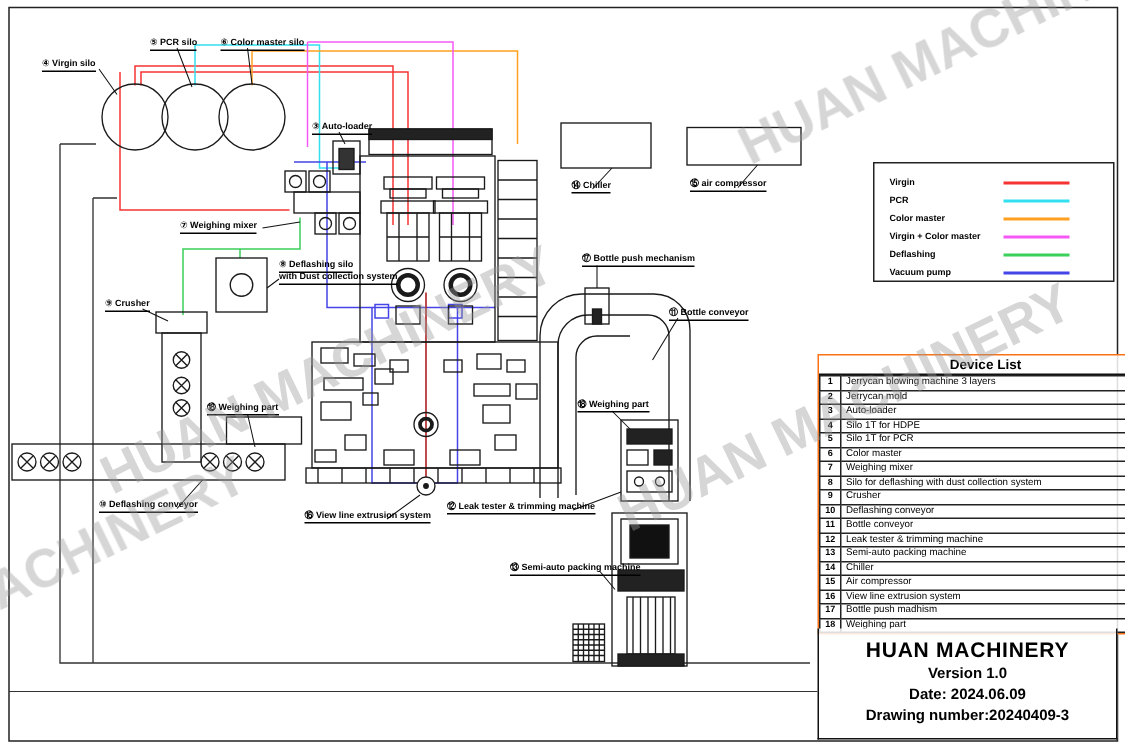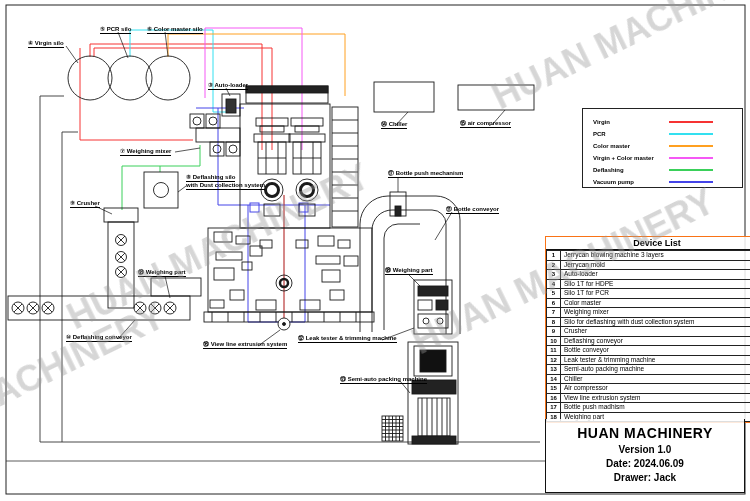--- a/index.html
+++ b/index.html
@@ -379,21 +379,21 @@
           <td class="nm">Weighing part</td>
         </tr>
     </tbody>
   </table>
 </div>
 
 <div class="title-block">
   <div class="tb-company">HUAN MACHINERY</div>
   <div class="tb-line">Version  1.0</div>
   <div class="tb-line">Date: 2024.06.09</div>
-  <div class="tb-line">Drawer:  Jack</div>
+  <div class="tb-line">Drawing number:20240409-3</div>
 </div>
 
 <svg id="wm-svg" width="750" height="501" viewBox="0 0 750 501">
   <g fill="#9a9a9a" opacity="0.4" font-family="Liberation Sans, DejaVu Sans, sans-serif" font-size="36" font-weight="bold">
     <text transform="translate(500,110) rotate(-26)">HUAN MACHINERY</text>
     <text transform="translate(75,330)  rotate(-26)">HUAN MACHINERY</text>
     <text transform="translate(-130,470) rotate(-26)">HUAN MACHINERY</text>
     <text transform="translate(420,355) rotate(-26)">HUAN MACHINERY</text>
   </g>
 </svg>

